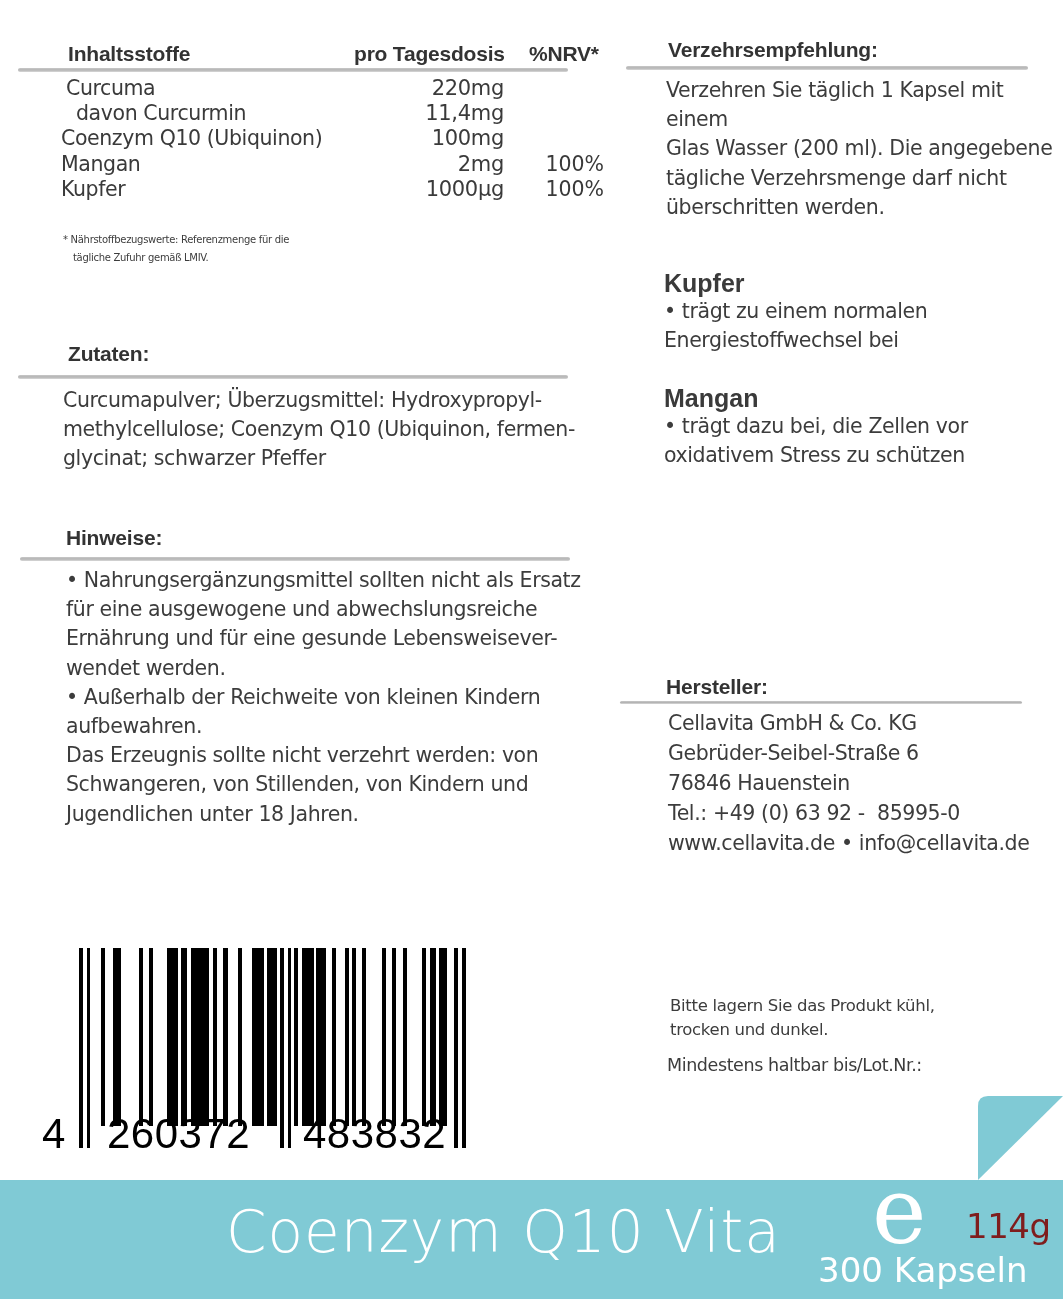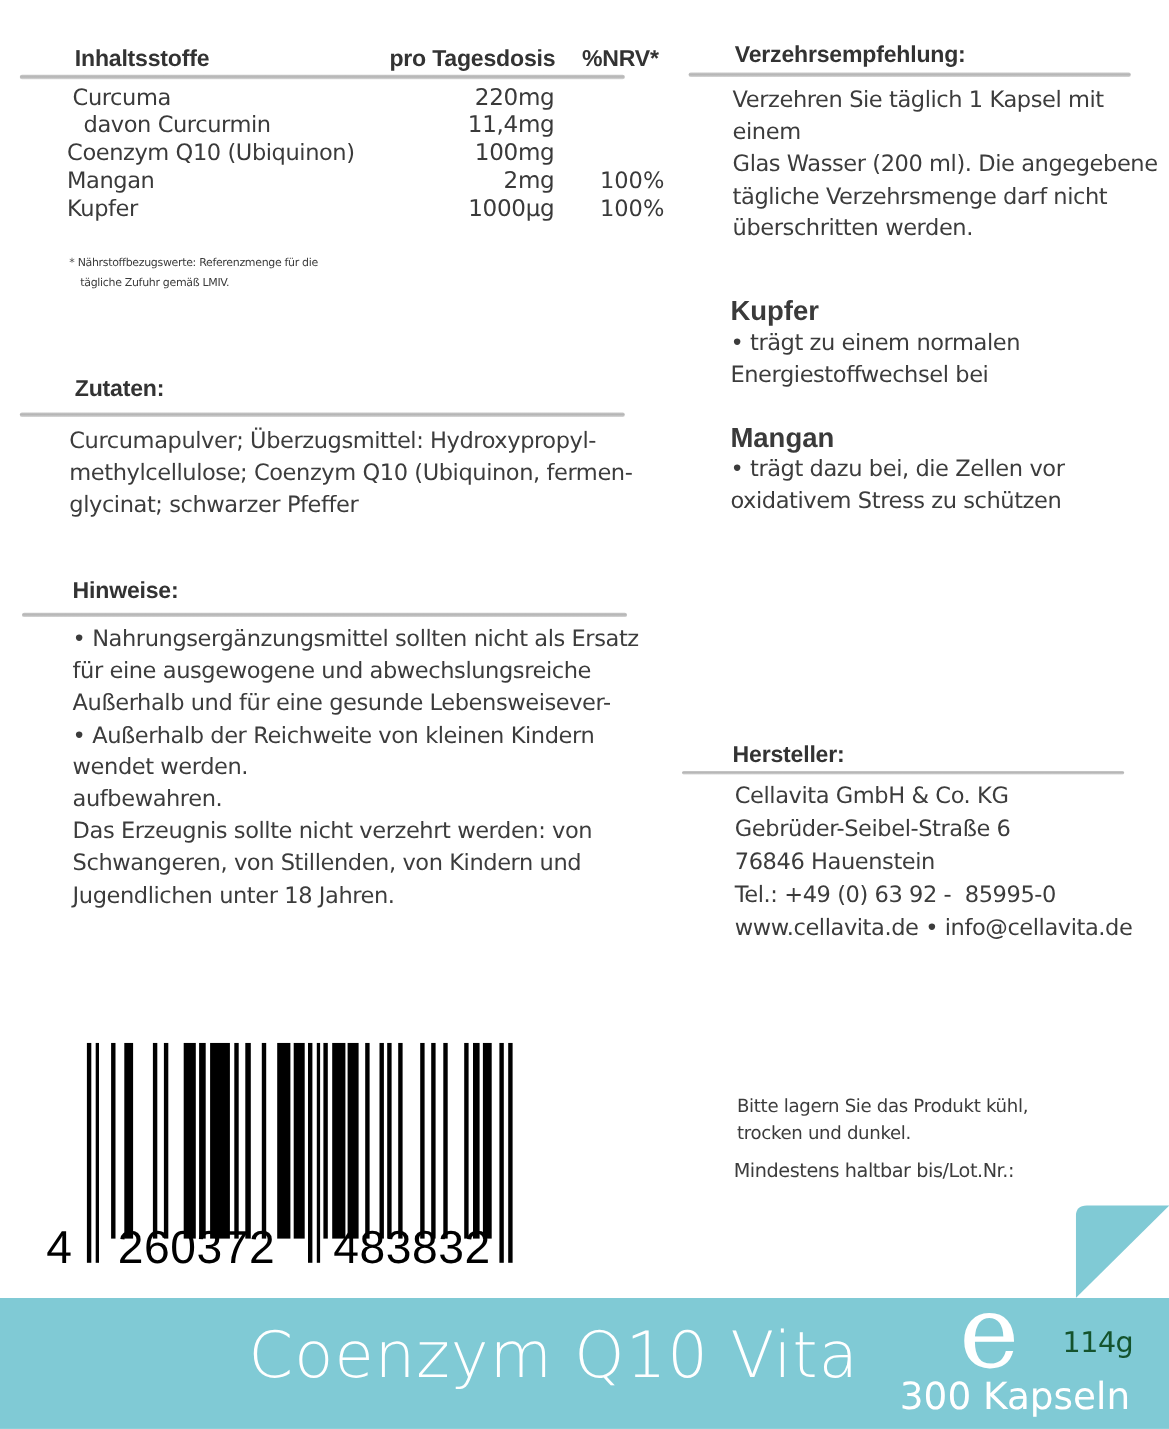--- a/index.html
+++ b/index.html
@@ -104,22 +104,22 @@
       font-family: "DejaVu Serif", serif;
       font-size: 92px;
       line-height: 92px;
       color: #ffffff;
     }
     .weight {
       position: absolute;
       left: 966px;
       top: 1206px;
       font-family: "DejaVu Sans", sans-serif;
-      font-size: 26px;
-      color: #14532d;
+      font-size: 34px;
+      color: #7f1d1d;
       letter-spacing: -0.5px;
     }
     .count {
       position: absolute;
       left: 818px;
       top: 1250px;
       font-family: "DejaVu Sans", sans-serif;
       font-size: 34px;
       color: #ffffff;
       letter-spacing: 0px;
@@ -186,23 +186,23 @@
     <div>glycinat; schwarzer Pfeffer</div>
   </div>
 </section>
 
 <section>
   <div class="abs heading" style="left:22px;top:526px;">Hinweise:</div>
   <div class="rule" style="left:20px;top:557px;width:550px;"></div>
   <div class="abs body-text" style="left:22px;top:566px;">
     <div>• Nahrungsergänzungsmittel sollten nicht als Ersatz</div>
     <div>für eine ausgewogene und abwechslungsreiche</div>
-    <div>Außerhalb und für eine gesunde Lebensweisever-</div>
+    <div>Ernährung und für eine gesunde Lebensweisever-</div>
+    <div>wendet werden.</div>
     <div>• Außerhalb der Reichweite von kleinen Kindern</div>
-    <div>wendet werden.</div>
     <div>aufbewahren.</div>
     <div>Das Erzeugnis sollte nicht verzehrt werden: von</div>
     <div>Schwangeren, von Stillenden, von Kindern und</div>
     <div>Jugendlichen unter 18 Jahren.</div>
   </div>
 </section>
 
 <section>
   <div class="abs heading" style="left:624px;top:38px;text-align:right;">Verzehrsempfehlung:</div>
   <div class="rule" style="left:626px;top:66px;width:402px;"></div>

